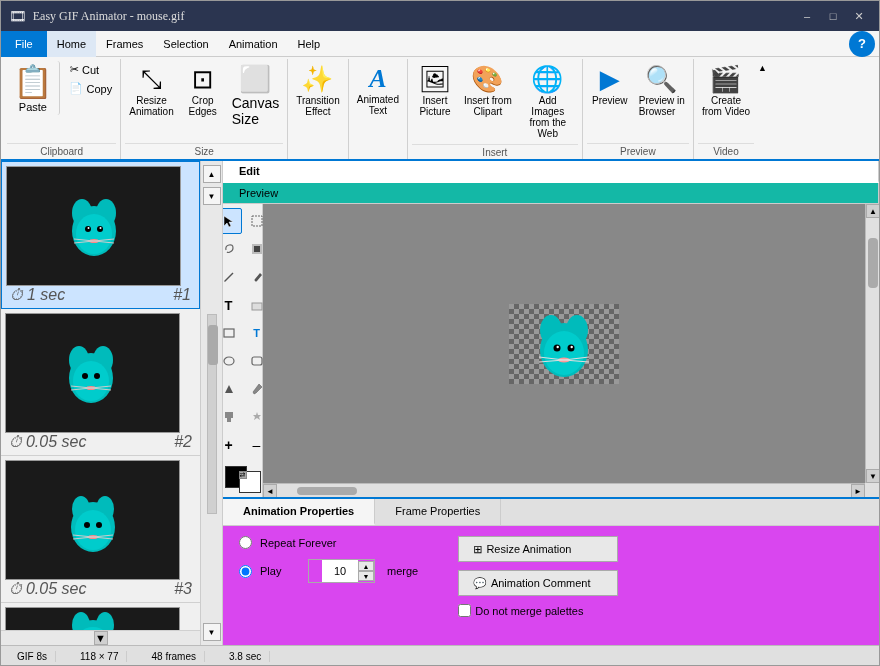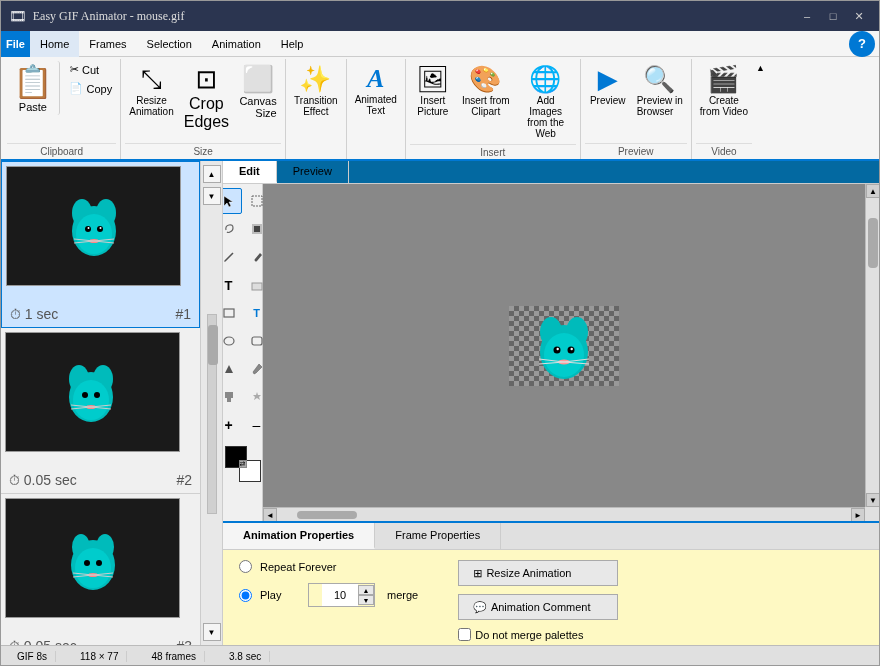--- a/index.html
+++ b/index.html
@@ -6,21 +6,21 @@
     body { font-family: 'Segoe UI', Tahoma, Geneva, Verdana, sans-serif; font-size: 11px; background: #f0f0f0; width: 880px; height: 666px; overflow: hidden; border: 1px solid #999; }
 
     
     .title-bar { background: #1a1a2e; height: 30px; display: flex; align-items: center; justify-content: space-between; padding: 0 8px; color: white; }
     .title-bar-left { display: flex; align-items: center; gap: 6px; }
     .title-controls { display: flex; gap: 2px; }
     .title-btn { width: 24px; height: 20px; display: flex; align-items: center; justify-content: center; cursor: pointer; color: #ccc; font-size: 11px; }
 
     
     .menu-bar { background: #f5f5f5; height: 26px; display: flex; align-items: center; border-bottom: 1px solid #ccc; }
-    .menu-file-btn { background: #0078d4; color: white; height: 26px; padding: 0 5px; display: flex; align-items: center; font-size: 11px; font-weight: bold; cursor: pointer; }
+    .menu-file-btn { background: #0078d4; color: white; height: 26px; padding: 0 14px; display: flex; align-items: center; font-size: 11px; font-weight: normal; cursor: pointer; }
     .menu-item { padding: 0 10px; height: 26px; display: flex; align-items: center; cursor: pointer; font-size: 11px; }
     .menu-item:hover, .menu-item.active { background: #dde8f5; }
 
     
     .ribbon { background: #f5f5f5; border-bottom: 2px solid #0078d4; display: flex; align-items: stretch; padding: 2px 2px 0 2px; min-height: 100px; }
     .ribbon-group { display: flex; flex-direction: column; border-right: 1px solid #d0d0d0; padding: 2px 4px 0 4px; min-width: 50px; }
     .ribbon-group-content { display: flex; align-items: flex-start; flex: 1; gap: 2px; }
     .ribbon-group-label { text-align: center; font-size: 10px; color: #555; padding: 2px 0; border-top: 1px solid #ddd; margin-top: 2px; }
     .ribbon-btn { display: flex; flex-direction: column; align-items: center; justify-content: flex-start; padding: 3px 4px; cursor: pointer; border-radius: 3px; min-width: 46px; max-width: 60px; }
     .ribbon-btn-small { display: flex; flex-direction: row; align-items: center; padding: 2px 4px; cursor: pointer; border-radius: 3px; gap: 3px; }
@@ -31,37 +31,37 @@
     .ribbon-help { margin-left: auto; width: 26px; height: 26px; background: #0078d4; color: white; display: flex; align-items: center; justify-content: center; cursor: pointer; font-size: 13px; font-weight: bold; border-radius: 50%; margin: 4px; }
 
     
     .main-layout { display: flex; height: calc(666px - 30px - 26px - 104px - 22px); }
 
     
     .frames-panel { width: 200px; background: #e8e8e8; border-right: 1px solid #ccc; overflow-y: auto; display: flex; flex-direction: column; }
     .frame-item { border-bottom: 1px solid #d0d0d0; padding: 4px; cursor: pointer; background: #f0f0f0; }
     .frame-item.selected { background: #cce4ff; border: 1px solid #0078d4; }
     .frame-canvas { width: 175px; height: 120px; background: #1a1a1a; display: flex; align-items: center; justify-content: center; border: 1px solid #999; overflow: hidden; position: relative; }
-    .frame-footer { display: flex; justify-content: space-between; font-size: 14px; color: #555; padding: 20px 4px 0; }
+    .frame-footer { display: flex; justify-content: space-between; font-size: 16px; color: #555; padding: 0 4px 0; font-style: italic; }
 
     
     .nav-panel { width: 22px; background: #e8e8e8; border-right: 1px solid #ccc; display: flex; flex-direction: column; align-items: center; padding: 4px 2px; gap: 4px; }
     .nav-btn { width: 18px; height: 18px; background: #f5f5f5; border: 1px solid #aaa; display: flex; align-items: center; justify-content: center; cursor: pointer; font-size: 8px; }
-    .edit-preview-tabs { display: flex; background: #0369a1; border-bottom: 1px solid #ccc; }
+    .edit-preview-tabs { display: flex; background: #14b8a6; border-bottom: 1px solid #ccc; flex-direction: column; }
     .ep-tab { padding: 4px 16px; cursor: pointer; font-size: 11px; border-right: 1px solid #ccc; }
     .ep-tab.active { background: white; border-bottom: 2px solid white; font-weight: bold; }
 
     
     .tools-sidebar { width: 40px; background: #f0f0f0; border-right: 1px solid #ccc; display: flex; flex-direction: column; align-items: center; padding: 4px 2px; gap: 2px; }
     .tool-btn { width: 26px; height: 26px; display: flex; align-items: center; justify-content: center; cursor: pointer; border: 1px solid transparent; border-radius: 2px; font-size: 12px; }
     .tool-btn.active { background: #cce4ff; border-color: #0078d4; }
     .tool-pair { display: flex; gap: 2px; }
 
     
-    .properties-panel { height: 124px; background: #fef9c3; border-top: 2px solid #0078d4; }
+    .properties-panel { height: 148px; background: #d946ef; border-top: 2px solid #0078d4; }
     .prop-tabs { display: flex; background: #e0e0e0; border-bottom: 1px solid #ccc; }
     .prop-tab { padding: 6px 20px; cursor: pointer; font-size: 11px; border-right: 1px solid #ccc; }
     .prop-tab.active { background: #f5f5f5; font-weight: bold; border-bottom: 2px solid #f5f5f5; }
     .prop-content { padding: 10px 16px; display: flex; gap: 40px; align-items: flex-start; }
     .prop-left { display: flex; flex-direction: column; gap: 10px; }
     .prop-row { display: flex; align-items: center; gap: 8px; }
     .spinner-btn { width: 16px; height: 10px; background: #e8e8e8; border: 1px solid #aaa; cursor: pointer; display: flex; align-items: center; justify-content: center; font-size: 7px; }
     .prop-right { display: flex; flex-direction: column; gap: 8px; }
     .action-btn { height: 26px; padding: 0 14px; background: #e8e8e8; border: 1px solid #aaa; cursor: pointer; font-size: 11px; min-width: 160px; display: flex; align-items: center; gap: 4px; }
     .checkbox-row { display: flex; align-items: center; gap: 4px; font-size: 11px; }
@@ -119,25 +119,25 @@
   </div>
 
   <div class="ribbon-group">
     <div class="ribbon-group-content">
       <div class="ribbon-btn">
         <span style="font-size:26px;">⤡</span>
         <span style="font-size:10px; text-align:center;">Resize<br>Animation</span>
       </div>
       <div class="ribbon-btn">
         <span style="font-size:26px;">⊡</span>
-        <span style="font-size:16px; text-align:center;">Crop<br>Edges</span>
+        <span style="font-size:10px; text-align:center;">Crop<br>Edges</span>
       </div>
       <div class="ribbon-btn">
         <span style="font-size:26px;">⬜</span>
-        <span style="font-size:11px; text-align:right;">Canvas<br>Size</span>
+        <span style="font-size:14px; text-align:left;">Canvas<br>Size</span>
       </div>
     </div>
     <div class="ribbon-group-label">Size</div>
   </div>
 
   <div class="ribbon-group">
     <div class="ribbon-group-content">
       <div class="ribbon-btn">
         <span style="font-size:26px;">✨</span>
         <span style="font-size:10px; text-align:center;">Transition<br>Effect</span>

